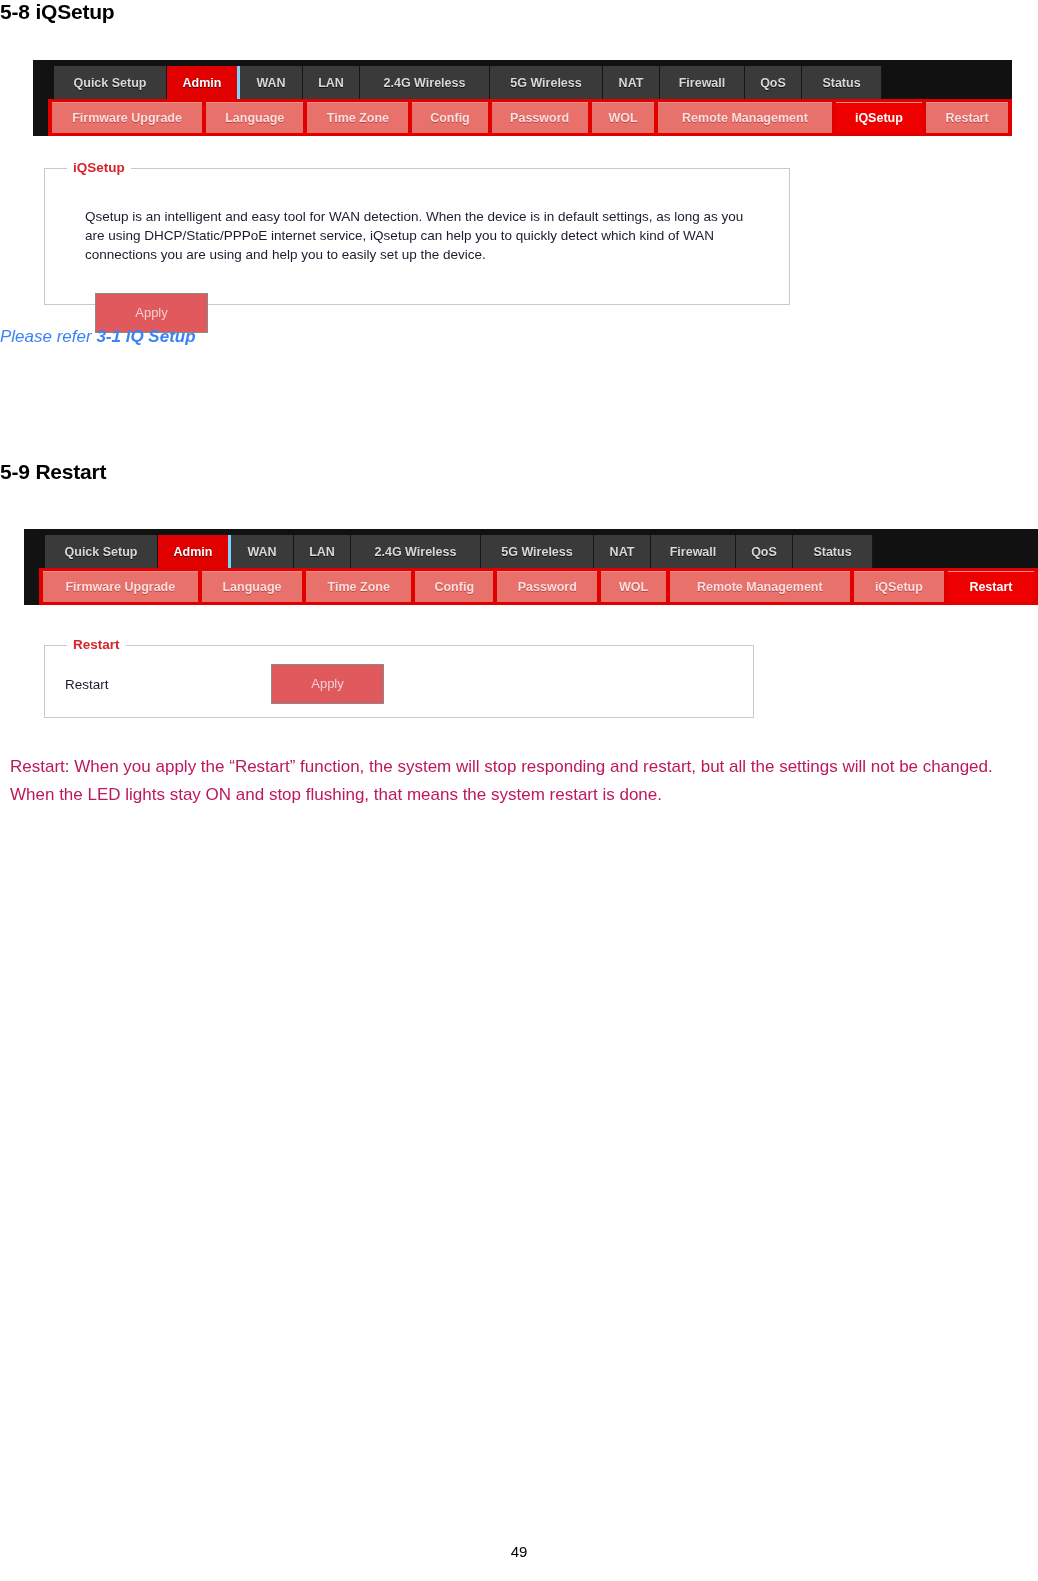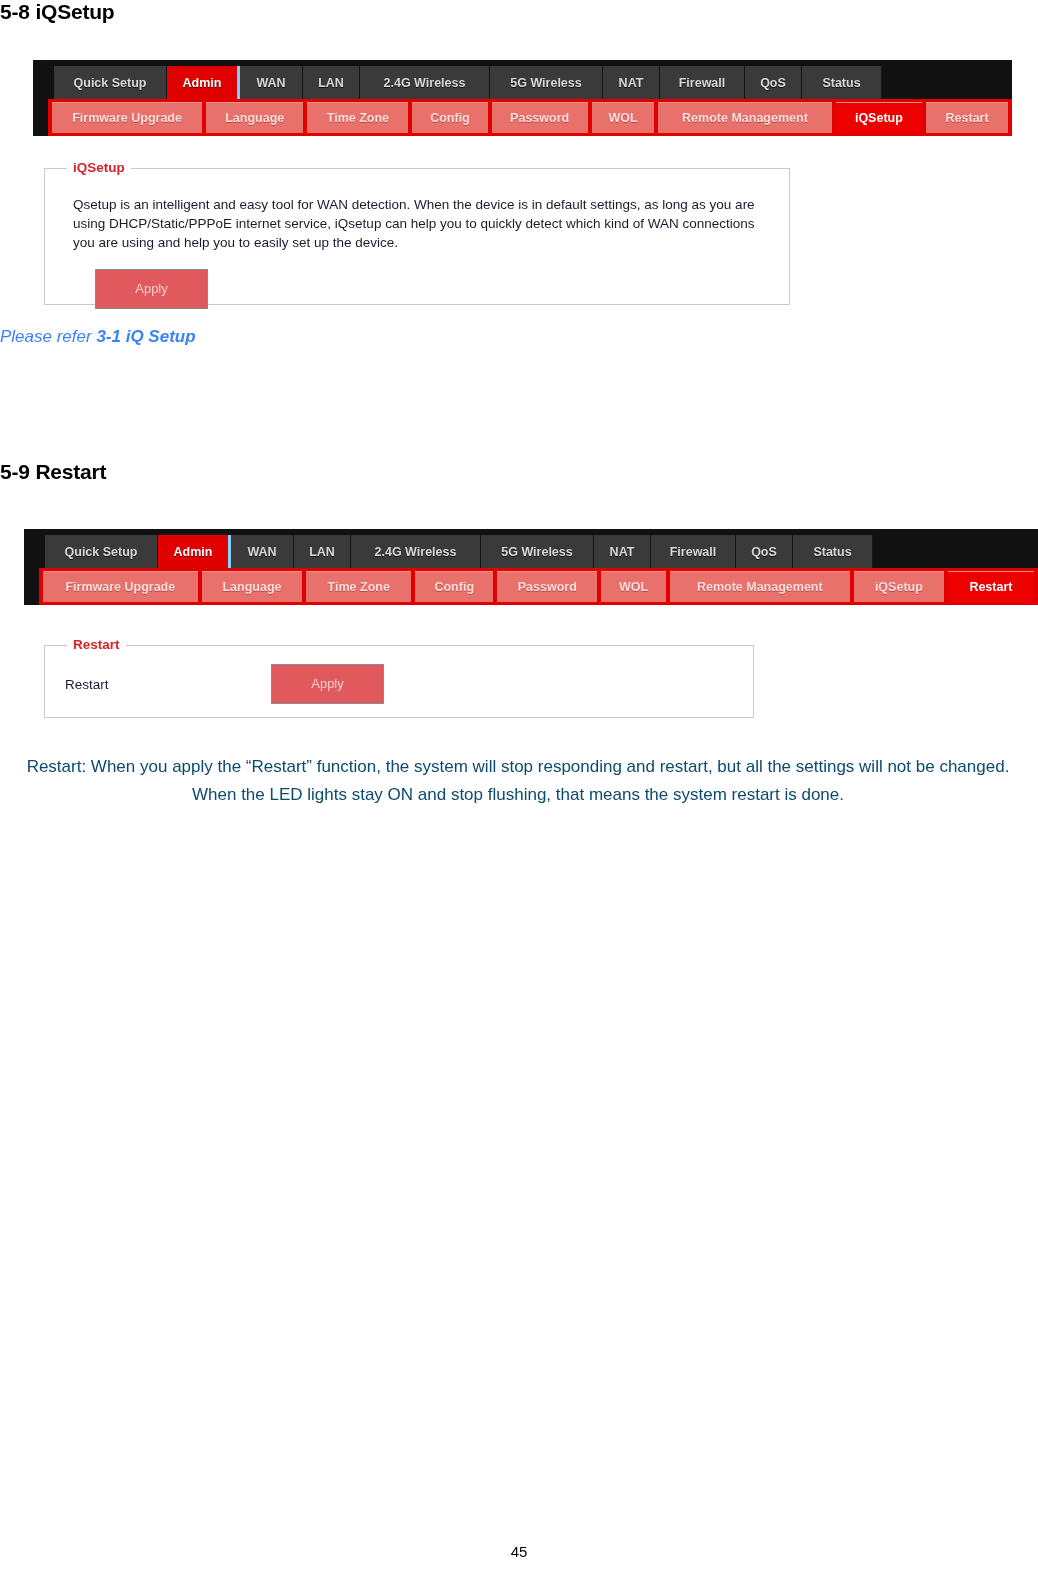--- a/index.html
+++ b/index.html
@@ -137,21 +137,21 @@
     color: #d8232a;
     white-space: nowrap;
   }
   .panel-body {
     padding: 22px 24px 14px 24px;
   }
   .panel-desc {
     font-size: 13.5px;
     color: #1b1b2e;
     line-height: 19px;
-    margin: 4px;
+    margin: 16px;
     max-width: 716px;
   }
   .apply-btn {
     background: #e0595c;
     color: #f3cfd0;
     border: 1px solid #8a8a8a;
     font-size: 13px;
     font-family: "Liberation Sans", sans-serif;
     width: 113px;
     height: 40px;
@@ -206,22 +206,21 @@
   }
   .refer-line b { font-weight: bold; }
 
   #restart-paragraph {
     position: absolute;
     left: 10px;
     top: 753px;
     width: 1016px;
     font-size: 17px;
     line-height: 28px;
-    color: #0c4a6e;
-    text-align: center;
+    color: #be185d;
   }
 
   
   #page-number {
     position: absolute;
     left: 0;
     right: 0;
     top: 1543px;
     text-align: center;
     font-size: 15px;
@@ -378,13 +377,13 @@
 <div id="panel-restart" class="panel">
   <div class="panel-legend">Restart</div>
   <div class="panel-body">
     <span class="restart-label">Restart</span>
     <button class="apply-btn">Apply</button>
   </div>
 </div>
 
 <div id="restart-paragraph">Restart: When you apply the “Restart” function, the system will stop responding and restart, but all the settings will not be changed. When the LED lights stay ON and stop flushing, that means the system restart is done.</div>
 
-<div id="page-number">45</div>
+<div id="page-number">49</div>
 
 </body></html>

